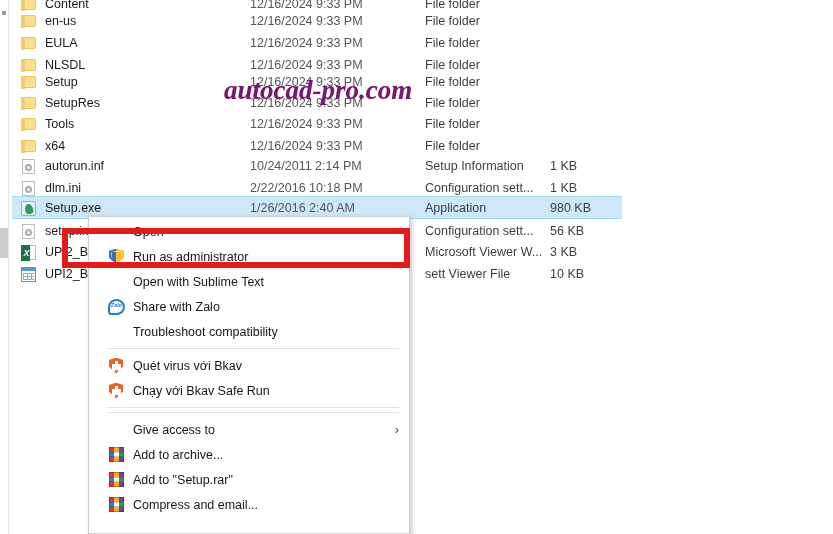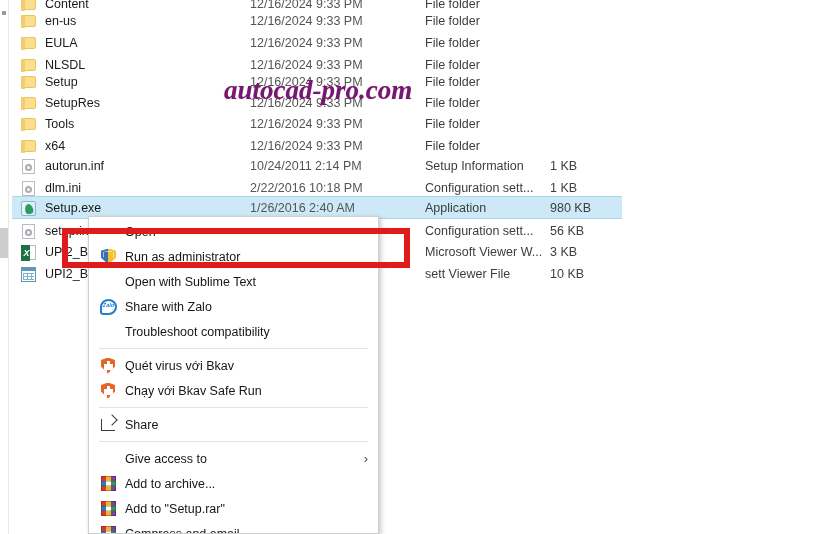--- a/index.html
+++ b/index.html
@@ -211,25 +211,25 @@
     letter-spacing: 0px;
     text-shadow: 0 0 1px rgba(207,26,37,0.45);
     white-space: nowrap;
     pointer-events: none;
   }
 
   
   #ctxmenu {
     position: absolute;
     left: 88px; top: 216px;
-    width: 291px;
+    width: 322px;
     background: #ffffff;
     border: 1px solid #cfcfcf;
     box-shadow: 2px 2px 5px rgba(0,0,0,0.22);
-    padding: 2px 0 0 0;
+    padding: 2px 0 0 8px;
     box-sizing: border-box;
     font-size: 12.5px;
     color: #1a1a1a;
     overflow: hidden;
     height: 318px;
   }
   .mi {
     height: 25px;
     display: flex;
     align-items: center;
@@ -553,26 +553,20 @@
 
   <div class="mi">
     <span class="mico">
         <i class="ic-bkav"></i>
       </span>
     <span class="mlabel">Chạy với Bkav Safe Run</span>
   </div>
 
   <div class="msep"></div>
 
-  <div class="mi">
-    <span class="mico">
-        <i class="ic-share"></i>
-      </span>
-    <span class="mlabel">Share</span>
-  </div>
 
   <div class="msep"></div>
 
   <div class="mi">
     <span class="mico"></span>
     <span class="mlabel">Give access to</span>
     <span class="chev">›</span>
   </div>
 
   <div class="mi">

